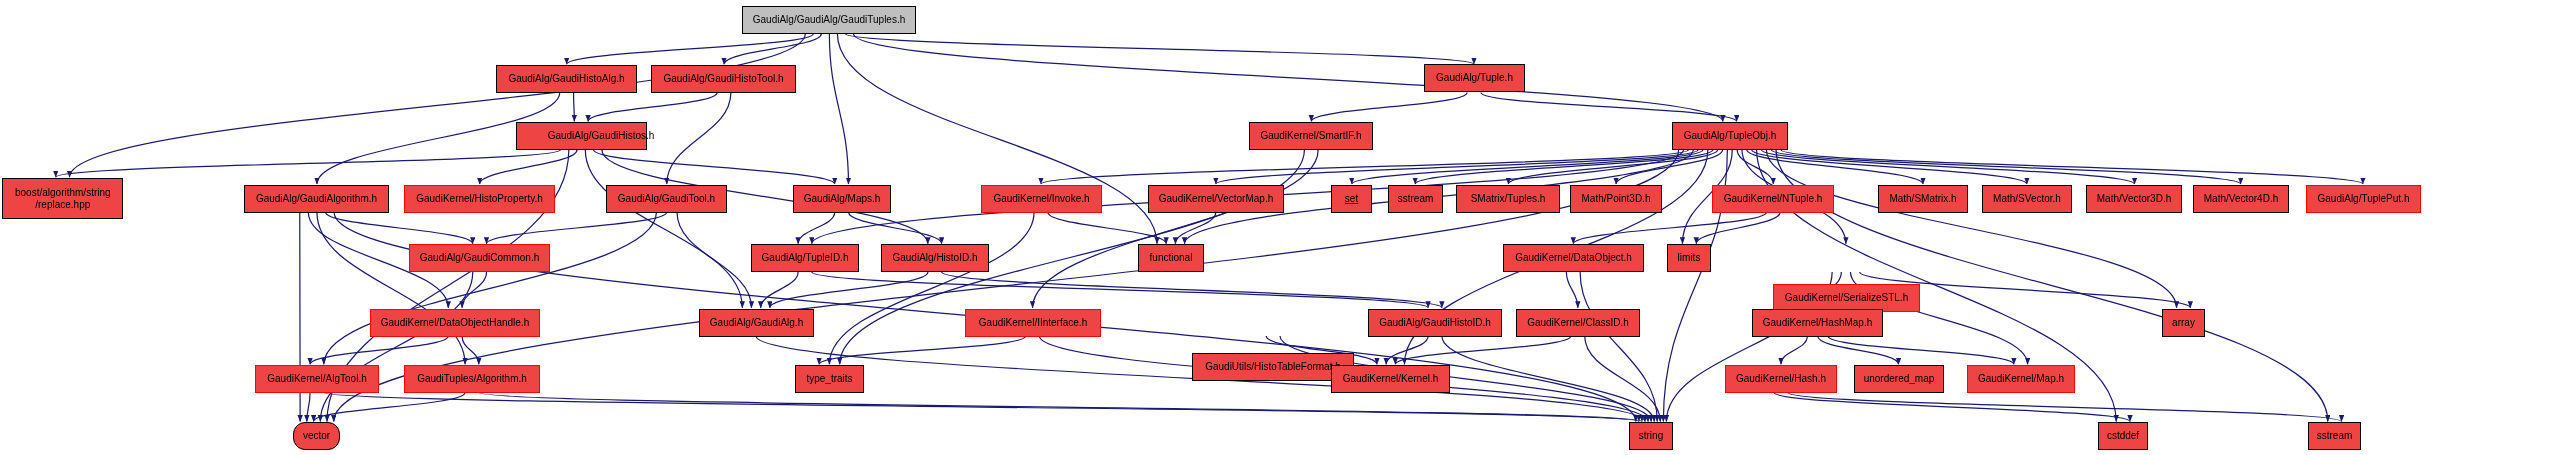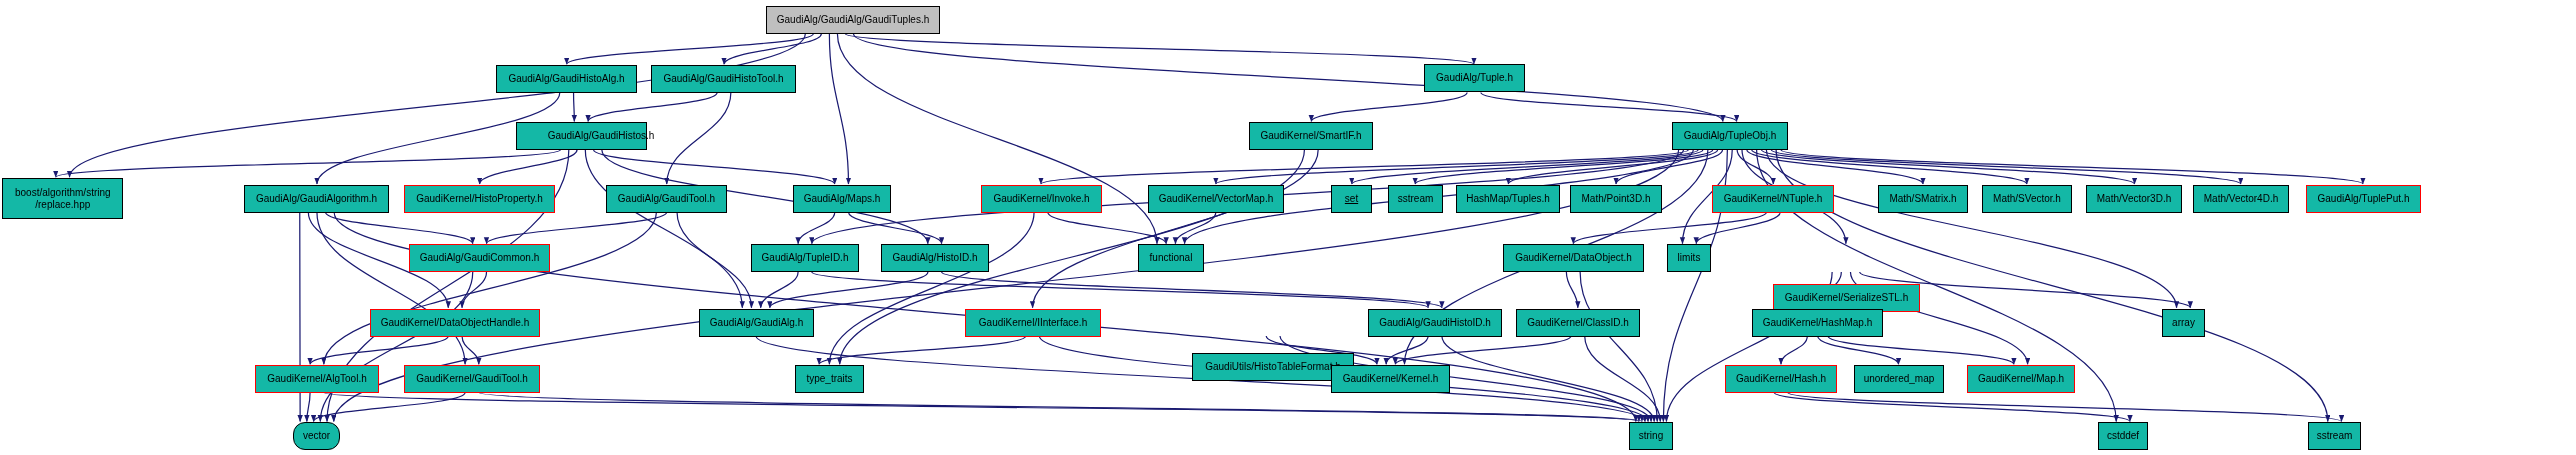--- a/index.html
+++ b/index.html
@@ -24,21 +24,21 @@
   }
   .edges-svg path.edge {
     fill: none;
     stroke: #191970;
     stroke-width: 1.6px;
   }
   .node {
     position: absolute;
     box-sizing: border-box;
     border: 1.1px solid #000000;
-    background: #14b8a6;
+    background: #ef4444;
     color: #000000;
     display: flex;
     align-items: center;
     justify-content: center;
     text-align: center;
     font-size: 10px;
     line-height: 1.2;
     white-space: pre-line;
     cursor: pointer;
     z-index: 2;
@@ -148,38 +148,38 @@
         <path d="M 2393.5 440 C 2393.5 458, 2637 459, 2637 477" class="edge" marker-end="url(#arrowhead)"></path>
         <path d="M 2323 514 C 2323 532, 2789 534, 2789 552" class="edge" marker-end="url(#arrowhead)"></path>
         <path d="M 2341 514 C 2341 532, 3066 534, 3066 552" class="edge" marker-end="url(#arrowhead)"></path>
         <path d="M 406 514 C 406 532, 401.8 534, 401.8 552" class="edge" marker-end="url(#arrowhead)"></path>
         <path d="M 424 514 C 424 532, 2146 534, 2146 552" class="edge" marker-end="url(#arrowhead)"></path>
         <path d="M 609 514 C 609 532, 410.6 534, 410.6 552" class="edge" marker-end="url(#arrowhead)"></path>
         <path d="M 627 514 C 627 532, 2150 534, 2150 552" class="edge" marker-end="url(#arrowhead)"></path>
       </g>
   </svg>
   <div id="nodes-layer">
-      <div class="node root" style="left: 742px; top: 6.1px; width: 174px; height: 27.5px; margin-left: 24px;">GaudiAlg/GaudiAlg/GaudiTuples.h</div>
+      <div class="node root" style="left: 742px; top: 6.1px; width: 174px; height: 27.5px;">GaudiAlg/GaudiAlg/GaudiTuples.h</div>
       <div class="node normal" style="left: 496px; top: 65px; width: 141px; height: 27.5px;">GaudiAlg/GaudiHistoAlg.h</div>
       <div class="node normal" style="left: 651px; top: 65px; width: 145px; height: 27.5px;">GaudiAlg/GaudiHistoTool.h</div>
       <div class="node normal" style="left: 1424px; top: 64px; width: 101px; height: 27.5px;">GaudiAlg/Tuple.h</div>
       <div class="node normal" style="left: 516px; top: 122px; width: 131px; height: 27.5px; padding-left: 39px;">GaudiAlg/GaudiHistos.h</div>
       <div class="node normal" style="left: 1249px; top: 122px; width: 124px; height: 27.5px;">GaudiKernel/SmartIF.h</div>
       <div class="node normal" style="left: 1672px; top: 122px; width: 116px; height: 27.5px;">GaudiAlg/TupleObj.h</div>
       <div class="node normal" style="left: 2.3px; top: 178px; width: 121px; height: 41px;">boost/algorithm/string
 /replace.hpp</div>
       <div class="node normal" style="left: 244px; top: 185px; width: 145px; height: 27.5px;">GaudiAlg/GaudiAlgorithm.h</div>
       <div class="node truncated" style="left: 404px; top: 185px; width: 151px; height: 27.5px;">GaudiKernel/HistoProperty.h</div>
       <div class="node normal" style="left: 606px; top: 185px; width: 121px; height: 27.5px;">GaudiAlg/GaudiTool.h</div>
       <div class="node normal" style="left: 793px; top: 185px; width: 98px; height: 27.5px;">GaudiAlg/Maps.h</div>
       <div class="node truncated" style="left: 981px; top: 185px; width: 121px; height: 27.5px;">GaudiKernel/Invoke.h</div>
       <div class="node normal" style="left: 1148px; top: 185px; width: 136px; height: 27.5px;">GaudiKernel/VectorMap.h</div>
       <div class="node normal" style="left: 1331px; top: 185px; width: 41px; height: 27.5px; text-decoration: underline;">set</div>
       <div class="node normal" style="left: 1388px; top: 185px; width: 55px; height: 27.5px;">sstream</div>
-      <div class="node normal" style="left: 1456px; top: 185px; width: 104px; height: 27.5px;">HashMap/Tuples.h</div>
+      <div class="node normal" style="left: 1456px; top: 185px; width: 104px; height: 27.5px;">SMatrix/Tuples.h</div>
       <div class="node normal" style="left: 1570px; top: 185px; width: 92px; height: 27.5px;">Math/Point3D.h</div>
       <div class="node truncated" style="left: 1712px; top: 185px; width: 122px; height: 27.5px;">GaudiKernel/NTuple.h</div>
       <div class="node normal" style="left: 1878px; top: 185px; width: 90px; height: 27.5px;">Math/SMatrix.h</div>
       <div class="node normal" style="left: 1982px; top: 185px; width: 90px; height: 27.5px; text-align: right;">Math/SVector.h</div>
       <div class="node normal" style="left: 2086px; top: 185px; width: 96px; height: 27.5px;">Math/Vector3D.h</div>
       <div class="node normal" style="left: 2193px; top: 185px; width: 96px; height: 27.5px;">Math/Vector4D.h</div>
       <div class="node truncated" style="left: 2306px; top: 185px; width: 115px; height: 27.5px;">GaudiAlg/TuplePut.h</div>
       <div class="node truncated" style="left: 409px; top: 244px; width: 141px; height: 27.5px;">GaudiAlg/GaudiCommon.h</div>
       <div class="node normal" style="left: 751px; top: 244px; width: 108px; height: 27.5px;">GaudiAlg/TupleID.h</div>
       <div class="node normal" style="left: 881px; top: 244px; width: 108px; height: 27.5px;">GaudiAlg/HistoID.h</div>
@@ -189,21 +189,21 @@
       <div class="node truncated" style="left: 1773px; top: 244px; width: 147px; height: 27.5px; margin-top: 40px;">GaudiKernel/SerializeSTL.h</div>
       <div class="node truncated" style="left: 370px; top: 309px; width: 170px; height: 27.5px;">GaudiKernel/DataObjectHandle.h</div>
       <div class="node normal" style="left: 699px; top: 309px; width: 115px; height: 27.5px;">GaudiAlg/GaudiAlg.h</div>
       <div class="node truncated" style="left: 965px; top: 309px; width: 136px; height: 27.5px;">GaudiKernel/IInterface.h</div>
       <div class="node normal" style="left: 1192px; top: 309px; width: 162px; height: 27.5px; margin-top: 44px;">GaudiUtils/HistoTableFormat.h</div>
       <div class="node normal" style="left: 1368px; top: 309px; width: 134px; height: 27.5px;">GaudiAlg/GaudiHistoID.h</div>
       <div class="node normal" style="left: 1516px; top: 309px; width: 124px; height: 27.5px;">GaudiKernel/ClassID.h</div>
       <div class="node normal" style="left: 1752px; top: 309px; width: 131px; height: 27.5px;">GaudiKernel/HashMap.h</div>
       <div class="node normal" style="left: 2162px; top: 309px; width: 43px; height: 27.5px;">array</div>
       <div class="node truncated" style="left: 255px; top: 365px; width: 124px; height: 27.5px;">GaudiKernel/AlgTool.h</div>
-      <div class="node truncated" style="left: 404px; top: 365px; width: 136px; height: 27.5px;">GaudiKernel/GaudiTool.h</div>
+      <div class="node truncated" style="left: 404px; top: 365px; width: 136px; height: 27.5px;">GaudiTuples/Algorithm.h</div>
       <div class="node normal" style="left: 795px; top: 365px; width: 69px; height: 27.5px;">type_traits</div>
       <div class="node normal" style="left: 1331px; top: 365px; width: 119px; height: 27.5px;">GaudiKernel/Kernel.h</div>
       <div class="node truncated" style="left: 1725px; top: 365px; width: 112px; height: 27.5px;">GaudiKernel/Hash.h</div>
       <div class="node normal" style="left: 1854px; top: 365px; width: 90px; height: 27.5px;">unordered_map</div>
       <div class="node truncated" style="left: 1967px; top: 365px; width: 108px; height: 27.5px;">GaudiKernel/Map.h</div>
       <div class="node normal" style="left: 293px; top: 422px; width: 47px; height: 27.5px; border-radius: 12px;">vector</div>
       <div class="node normal" style="left: 1629px; top: 422px; width: 44px; height: 27.5px;">string</div>
       <div class="node normal" style="left: 2098px; top: 422px; width: 50px; height: 27.5px;">cstddef</div>
       <div class="node normal" style="left: 2308px; top: 422px; width: 53px; height: 27.5px;">sstream</div>
     </div>

